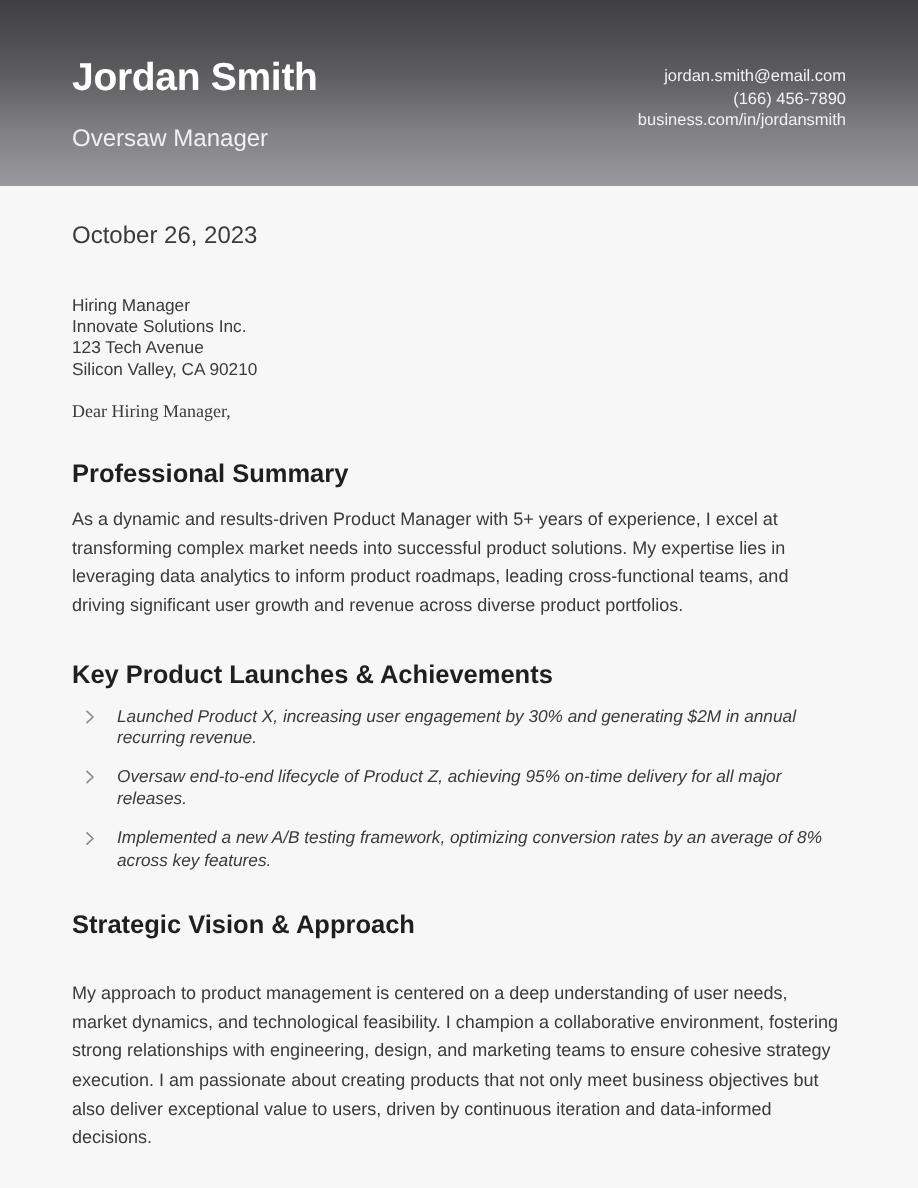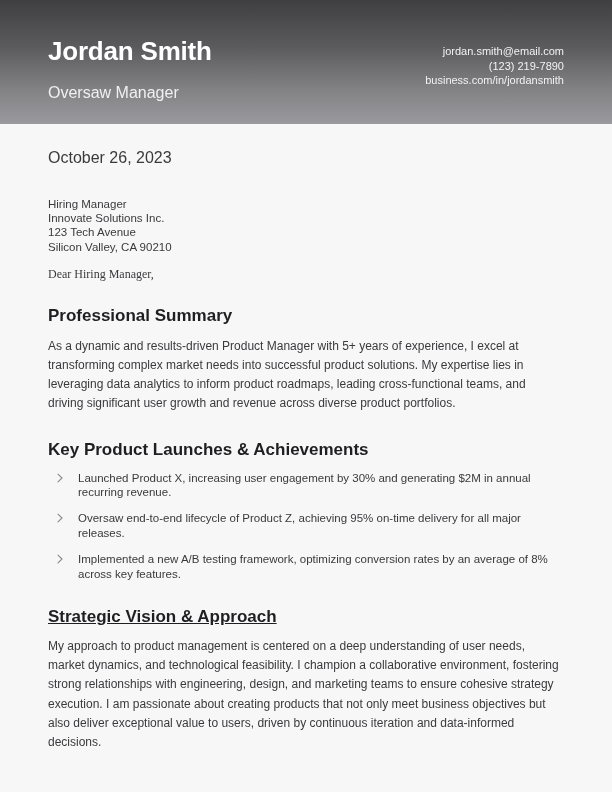--- a/index.html
+++ b/index.html
@@ -110,28 +110,28 @@
   }
 
   .para {
     font-size: 12px;
     color: #3a3a3c;
     line-height: 19.2px;
     text-align: left;
   }
 
   .section-vision .section-heading {
-    margin-bottom: 12px;
-    text-decoration: underline;
+    margin-bottom: 28px;
   }
 
   
   .bullet-list {
     list-style: none;
     margin-top: 2px;
+    font-style: italic;
   }
 
   .bullet-item {
     position: relative;
     padding-left: 30px;
     margin-bottom: 12px;
     font-size: 11.5px;
     line-height: 14.4px;
     color: #3a3a3c;
   }
@@ -156,21 +156,21 @@
 </style>
 </head>
 <body>
 
 <div class="header">
   <div class="header-inner">
     <div class="name">Jordan Smith</div>
     <div class="job-title">Oversaw Manager</div>
     <div class="contact">
       <div class="contact-line">jordan.smith@email.com</div>
-      <div class="contact-line">(123) 219-7890</div>
+      <div class="contact-line">(166) 456-7890</div>
       <div class="contact-line">business.com/in/jordansmith</div>
     </div>
   </div>
 </div>
 
 <div class="content">
 
   <div class="date">October 26, 2023</div>
 
   <div class="recipient">

